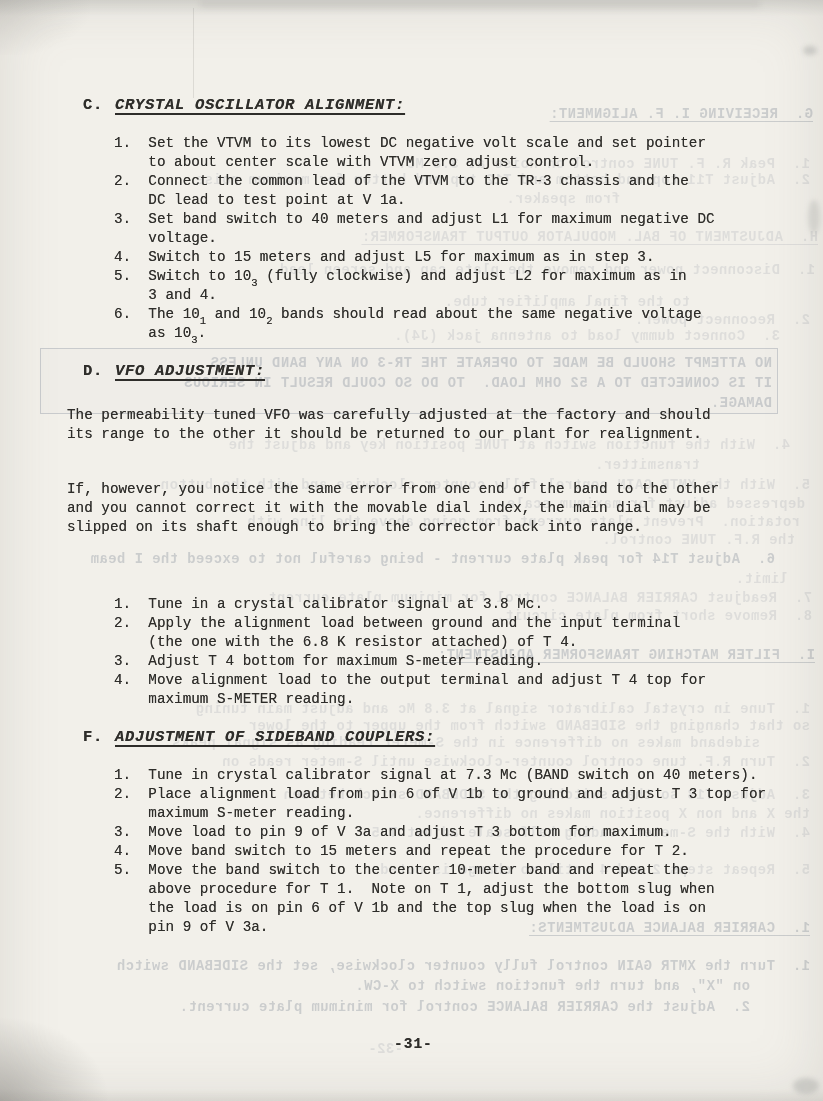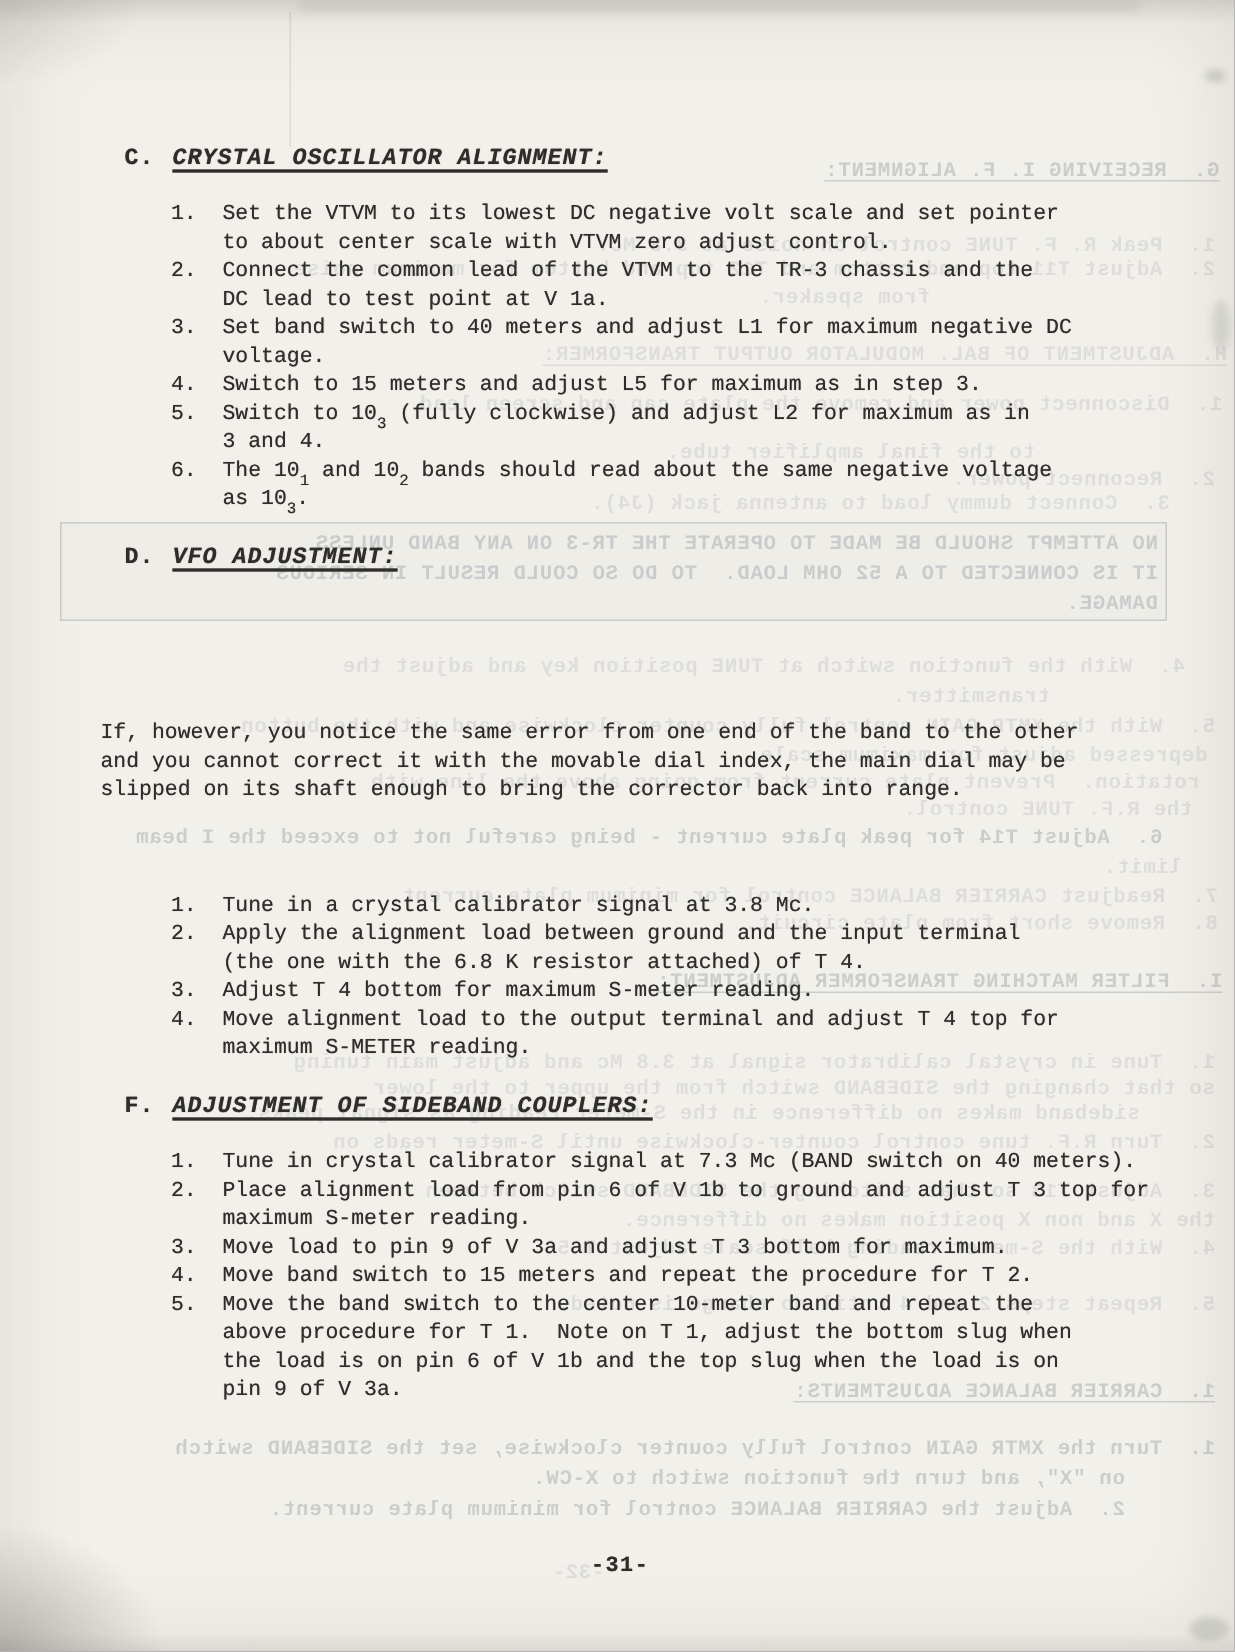--- a/index.html
+++ b/index.html
@@ -117,21 +117,21 @@
       <div class="ghost s2" style="left: 93px; top: 958px; width: 717px;">1.  Turn the XMTR GAIN control fully counter clockwise, set the SIDEBAND switch</div>
       <div class="ghost s2" style="left: 335px; top: 978px; width: 415px;">on "X", and turn the function switch to X-CW.</div>
       <div class="ghost s2" style="left: 135px; top: 999px; width: 615px;">2.  Adjust the CARRIER BALANCE control for minimum plate current.</div>
       <div class="ghost" style="left: 358px; top: 1041px; width: 45px;">-32-</div>
     </div>
   <div id="content">
     <div class="pageno">-31-</div>
   <div class="heading" style="top: 96px;"><span class="letter">C.</span><span class="title">CRYSTAL OSCILLATOR ALIGNMENT:</span></div>
       <div class="block" style="left: 114px; top: 134px;"><div>1.  Set the VTVM to its lowest DC negative volt scale and set pointer</div><div>    to about center scale with VTVM zero adjust control.</div><div>2.  Connect the common lead of the VTVM to the TR-3 chassis and the</div><div>    DC lead to test point at V 1a.</div><div>3.  Set band switch to 40 meters and adjust L1 for maximum negative DC</div><div>    voltage.</div><div>4.  Switch to 15 meters and adjust L5 for maximum as in step 3.</div><div>5.  Switch to 10<sub>3</sub> (fully clockwise) and adjust L2 for maximum as in</div><div>    3 and 4.</div><div>6.  The 10<sub>1</sub> and 10<sub>2</sub> bands should read about the same negative voltage</div><div>    as 10<sub>3</sub>.</div></div>
       <div class="heading" style="top: 362px;"><span class="letter">D.</span><span class="title">VFO ADJUSTMENT:</span></div>
-      <div class="block" style="left: 67px; top: 406px;"></div>
+      <div class="block" style="left: 67px; top: 406px;"><div>The permeability tuned VFO was carefully adjusted at the factory and should</div><div>its range to the other it should be returned to our plant for realignment.</div></div>
       <div class="block" style="left: 67px; top: 480px;"><div>If, however, you notice the same error from one end of the band to the other</div><div>and you cannot correct it with the movable dial index, the main dial may be</div><div>slipped on its shaft enough to bring the corrector back into range.</div></div>
       <div class="block" style="left: 114px; top: 595px;"><div>1.  Tune in a crystal calibrator signal at 3.8 Mc.</div><div>2.  Apply the alignment load between ground and the input terminal</div><div>    (the one with the 6.8 K resistor attached) of T 4.</div><div>3.  Adjust T 4 bottom for maximum S-meter reading.</div><div>4.  Move alignment load to the output terminal and adjust T 4 top for</div><div>    maximum S-METER reading.</div></div>
       <div class="heading" style="top: 728px;"><span class="letter">F.</span><span class="title">ADJUSTMENT OF SIDEBAND COUPLERS:</span></div>
       <div class="block" style="left: 114px; top: 766px;"><div>1.  Tune in crystal calibrator signal at 7.3 Mc (BAND switch on 40 meters).</div><div>2.  Place alignment load from pin 6 of V 1b to ground and adjust T 3 top for</div><div>    maximum S-meter reading.</div><div>3.  Move load to pin 9 of V 3a and adjust T 3 bottom for maximum.</div><div>4.  Move band switch to 15 meters and repeat the procedure for T 2.</div><div>5.  Move the band switch to the center 10-meter band and repeat the</div><div>    above procedure for T 1.  Note on T 1, adjust the bottom slug when</div><div>    the load is on pin 6 of V 1b and the top slug when the load is on</div><div>    pin 9 of V 3a.</div></div>
     </div>
   <div class="edge-top"></div>
   <div class="edge-top2"></div>
   <div class="edge-bottom"></div>
   <div class="corner-tl"></div>
   <div class="corner-bl"></div>

